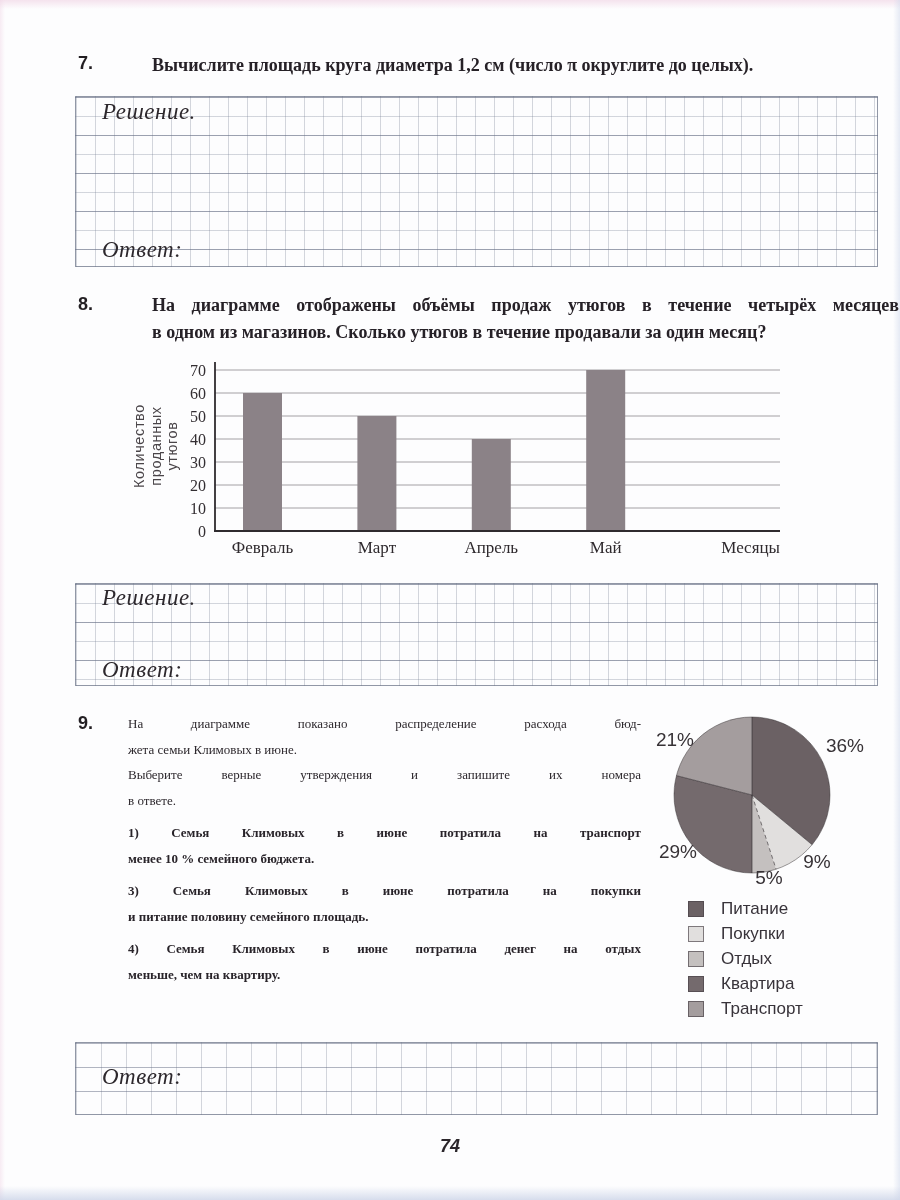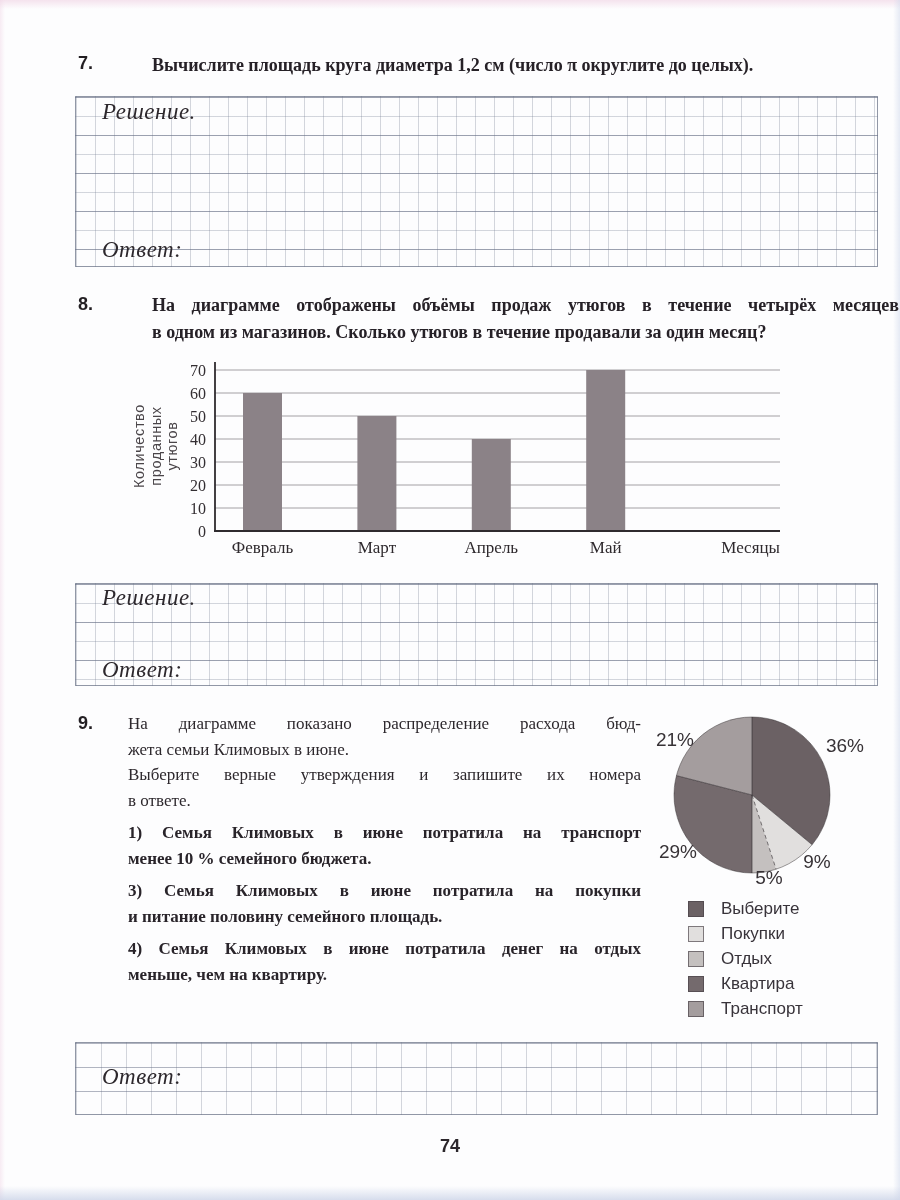--- a/index.html
+++ b/index.html
@@ -41,31 +41,31 @@
   .grid-box.small-rows{
     background-image:
       linear-gradient(to bottom, rgba(100,108,130,.50) 1.2px, transparent 1.2px),
       linear-gradient(to right,  rgba(128,136,156,.34) 1px, transparent 1px);
     background-size: 100% 24px, 25px 24px;
   }
   .hand{
     position:absolute; font-family:"Liberation Serif", serif; font-style:italic;
     font-size:23px; color:#2d282d; letter-spacing:.5px; white-space:nowrap;
   }
-  .p9col{position:absolute; font-size:17px; line-height:25.5px; color:#2d282d;}
+  .p9col{position:absolute; font-size:13px; line-height:25.5px; color:#2d282d;}
   .p9col .statement{margin-top:7px; font-weight:bold; color:#29242a;}
   .legend{position:absolute; font-family:"Liberation Sans", sans-serif;
     font-size:17px; color:#38333a;}
   .legend-row{display:flex; align-items:center; height:25px;}
   .legend-swatch{width:16px;height:16px; margin-right:17px;
     border:1px solid rgba(72,65,70,.65); box-sizing:border-box;}
   .pagefoot{
     position:absolute; left:0; width:100%; text-align:center;
     font-family:"Liberation Sans", sans-serif; font-weight:bold;
-    font-size:18px; color:#2b262b;
+    font-size:18px; color:#2b262b;font-style:italic;
   }
 </style>
 </head>
 <body>
 
 <div class="page">
   <div class="edge-top"></div>
   <div class="edge-left"></div>
   <div class="edge-right"></div>
   <div class="edge-bottom"></div>
@@ -158,21 +158,21 @@
       <text x="228" y="52" text-anchor="middle" font-size="19" fill="#373236" style="font-family:&quot;Liberation Sans&quot;, sans-serif;">36%</text>
       <text x="200" y="168" text-anchor="middle" font-size="19" fill="#373236" style="font-family:&quot;Liberation Sans&quot;, sans-serif;">9%</text>
       <text x="152" y="184" text-anchor="middle" font-size="19" fill="#373236" style="font-family:&quot;Liberation Sans&quot;, sans-serif;">5%</text>
       <text x="61" y="158" text-anchor="middle" font-size="19" fill="#373236" style="font-family:&quot;Liberation Sans&quot;, sans-serif;">29%</text>
       <text x="58" y="46" text-anchor="middle" font-size="19" fill="#373236" style="font-family:&quot;Liberation Sans&quot;, sans-serif;">21%</text>
     </svg>
 
   <div class="legend" style="left:688px; top:896px;">
       <div class="legend-row">
         <span class="legend-swatch" style="background: rgb(107, 97, 100);"></span>
-        <span>Выберите</span>
+        <span>Питание</span>
       </div>
       <div class="legend-row">
         <span class="legend-swatch" style="background: rgb(225, 223, 222);"></span>
         <span>Покупки</span>
       </div>
       <div class="legend-row">
         <span class="legend-swatch" style="background: rgb(196, 192, 191);"></span>
         <span>Отдых</span>
       </div>
       <div class="legend-row">

